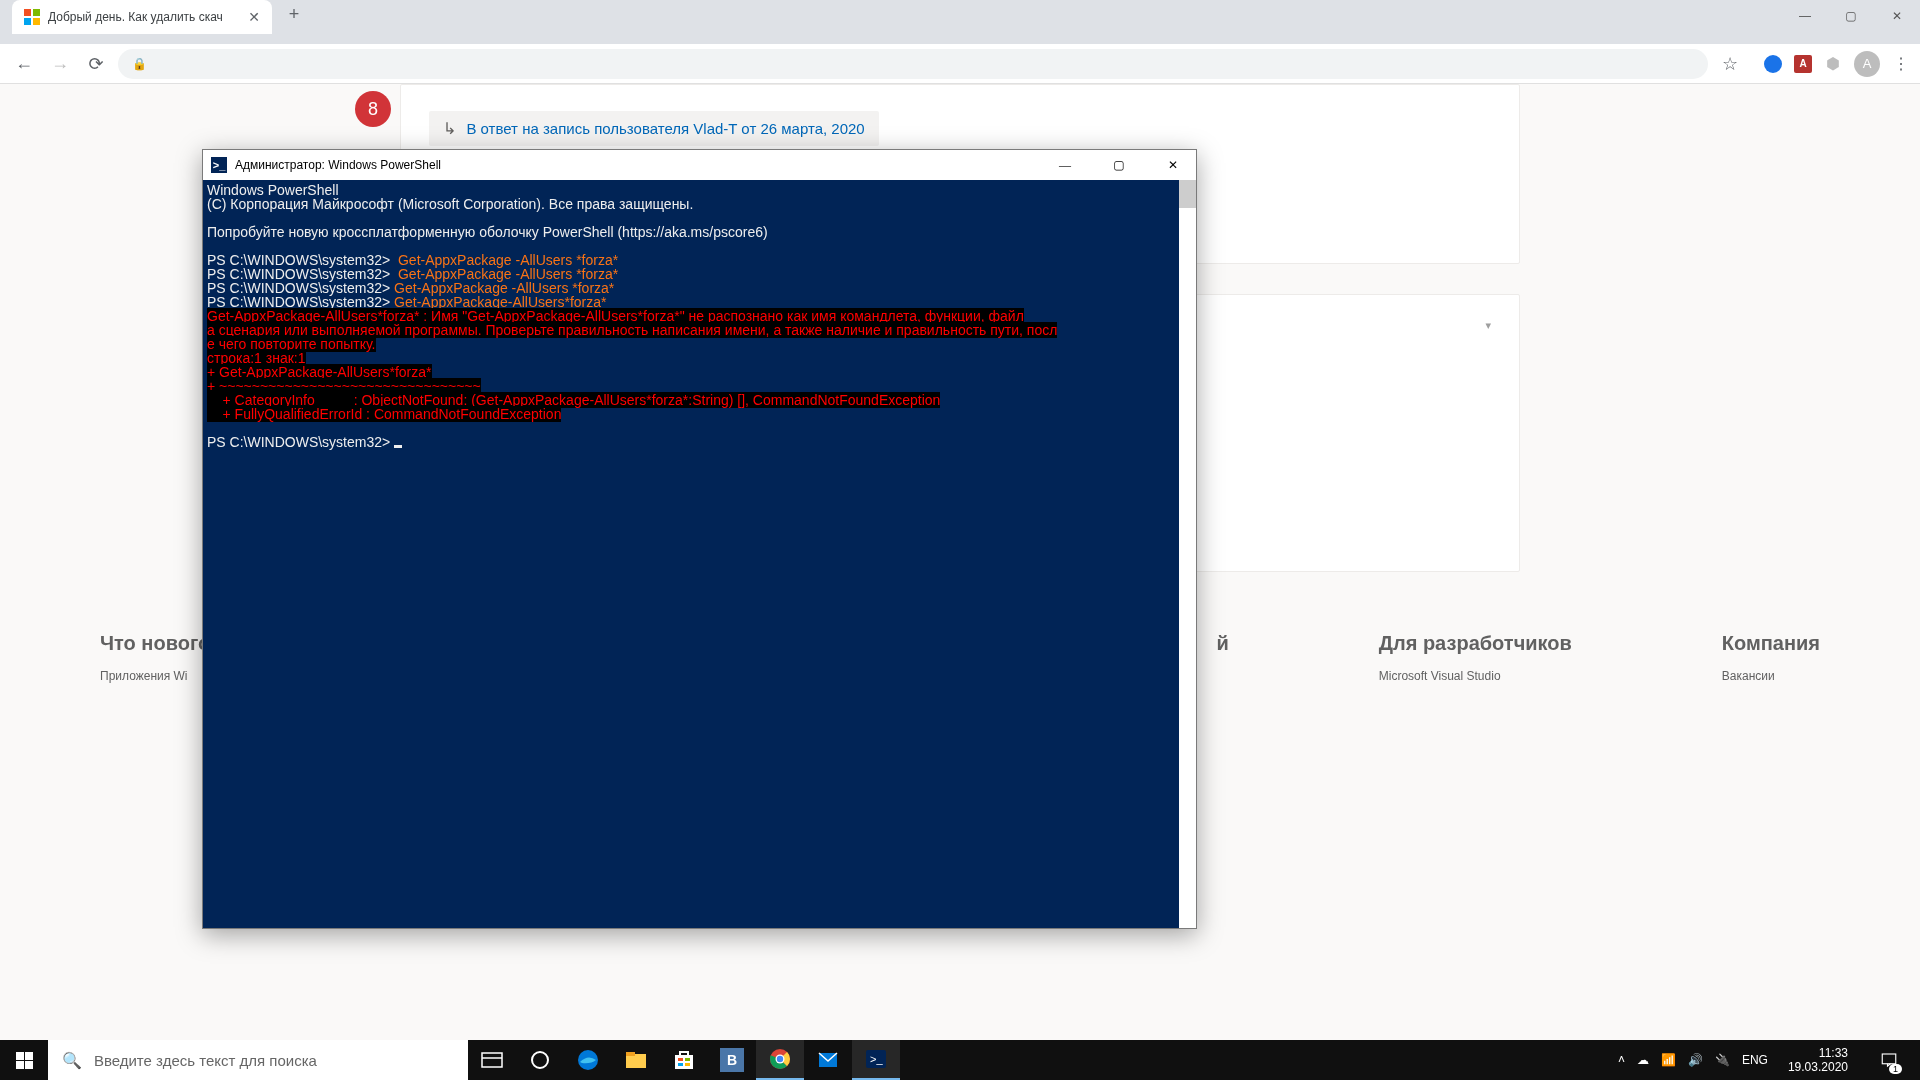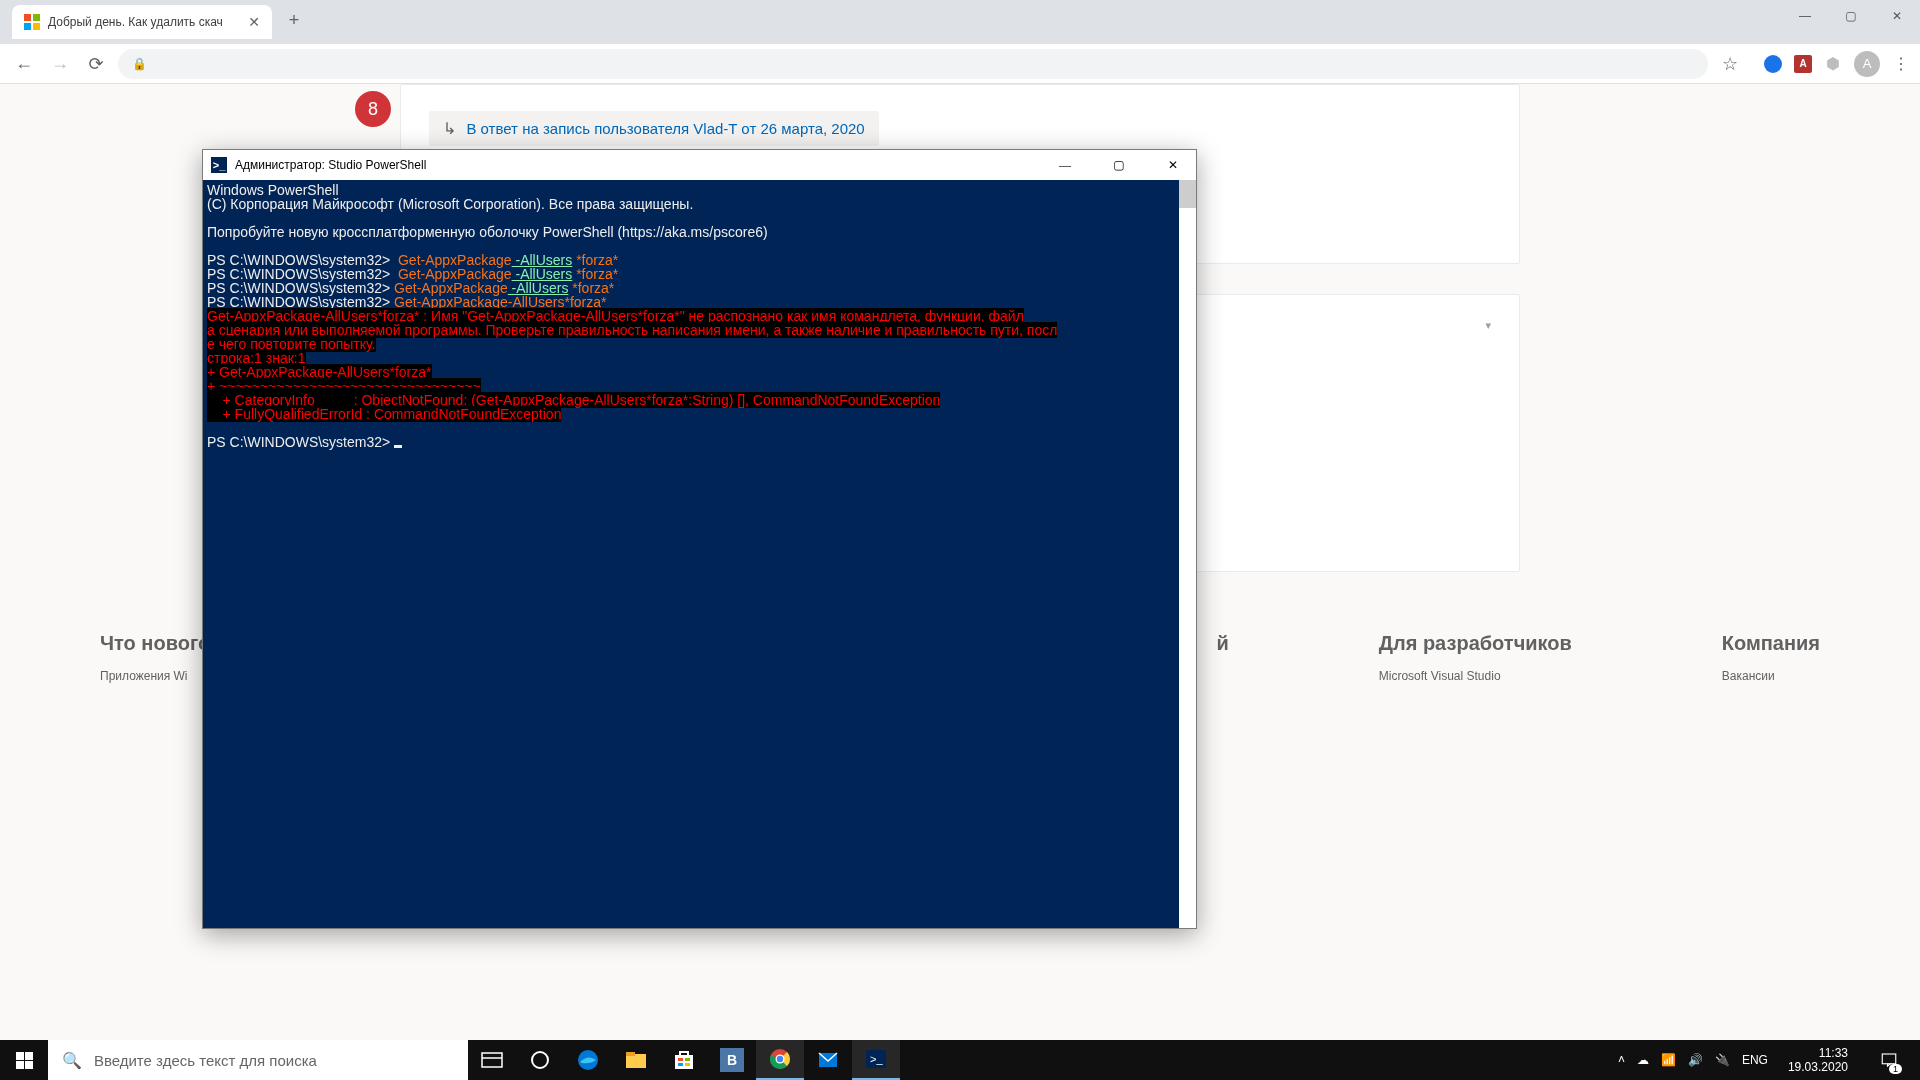--- a/index.html
+++ b/index.html
@@ -1,20 +1,20 @@
 <!DOCTYPE html>
 <html><head>
 <meta charset="utf-8">
 <style>
 * { margin:0; padding:0; box-sizing:border-box; font-family:"Segoe UI",Arial,sans-serif; }
 html,body { width:1920px; height:1080px; overflow:hidden; background:#fff; }
 
 
 .chrome-window { width:100%; height:100%; display:flex; flex-direction:column; }
-.tab-strip { height:44px; background:#dee1e6; display:flex; align-items:center; padding-left:12px; }
+.tab-strip { height:44px; background:#dee1e6; display:flex; align-items:flex-start; padding-left:12px; }
 .tab { height:34px; background:#fff; border-radius:8px 8px 0 0; display:flex; align-items:center; padding:0 12px; gap:8px; min-width:260px; font-size:12px; color:#3c4043; }
 .tab .ms-logo { width:16px; height:16px; position:relative; }
 .tab .ms-logo span{position:absolute;width:7px;height:7px;}
 .tab .ms-logo .r{background:#f25022;left:0;top:0;}
 .tab .ms-logo .g{background:#7fba00;left:9px;top:0;}
 .tab .ms-logo .b{background:#00a4ef;left:0;top:9px;}
 .tab .ms-logo .y{background:#ffb900;left:9px;top:9px;}
 .tab .title{flex:1;white-space:nowrap;overflow:hidden;text-overflow:ellipsis;}
 .tab .close{font-size:14px;color:#5f6368;}
 .new-tab{width:28px;height:28px;display:flex;align-items:center;justify-content:center;color:#5f6368;font-size:18px;margin-left:8px;margin-bottom:3px;}
@@ -62,21 +62,21 @@
 .ps-window{position:absolute;left:202px;top:65px;width:995px;height:780px;background:#012456;border:1px solid #7a7a7a;box-shadow:0 6px 24px rgba(0,0,0,.35);display:flex;flex-direction:column;}
 .ps-title{height:30px;background:#fff;display:flex;align-items:center;padding-left:8px;gap:8px;font-size:12px;color:#000;}
 .ps-title .ps-icon{width:16px;height:16px;background:#012456;display:flex;align-items:center;justify-content:center;color:#fff;font-size:11px;font-weight:bold;}
 .ps-title .spacer{flex:1;}
 .ps-title .ctrl{width:46px;height:30px;display:flex;align-items:center;justify-content:center;font-size:12px;font-family:"Segoe UI";}
 .ps-body{flex:1;position:relative;overflow:hidden;}
 .ps-scroll{position:absolute;right:0;top:0;width:17px;height:100%;background:#fff;}
 .ps-scroll .thumb{height:28px;background:#cdcdcd;}
 .ps-text{padding:3px 4px;font-family:Consolas,"Lucida Console",monospace;font-size:14px;line-height:14px;color:#eee;white-space:pre;}
 .ps-text .cmd{color:#f97316;}
-.ps-text .param{color:#86efac;text-decoration:underline;}
+.ps-text .param{color:#f97316;}
 .ps-text .err{color:#f00;background:#000;text-align:right;}
 .ps-text .cursor{display:inline-block;width:8px;height:3px;background:#eee;vertical-align:-1px;}
 
 
 .taskbar{position:absolute;left:0;bottom:0;width:100%;height:40px;background:#101010;display:flex;align-items:center;color:#fff;}
 .taskbar .start{width:48px;height:40px;display:flex;align-items:center;justify-content:center;}
 .taskbar .start svg{width:17px;height:17px;fill:#fff;}
 .taskbar .search{flex:0 0 420px;height:40px;background:#fff;display:flex;align-items:center;gap:12px;padding:0 14px;color:#666;font-size:15px;}
 .taskbar .search .mag{font-size:16px;}
 .taskbar .task-icons{display:flex;height:40px;}
@@ -175,21 +175,21 @@
       </div>
       <div>
         <h4>Компания</h4>
         <a>Вакансии</a>
       </div>
     </div>
 
     <div class="ps-window">
       <div class="ps-title">
         <span class="ps-icon">&gt;_</span>
-        <span>Администратор: Studio PowerShell</span>
+        <span>Администратор: Windows PowerShell</span>
         <span class="spacer"></span>
         <span class="ctrl">―</span>
         <span class="ctrl">▢</span>
         <span class="ctrl close">✕</span>
       </div>
       <div class="ps-body">
         <div class="ps-scroll">
             <div class="thumb"></div>
           </div>
 <div class="ps-text"><span>Windows PowerShell</span>

